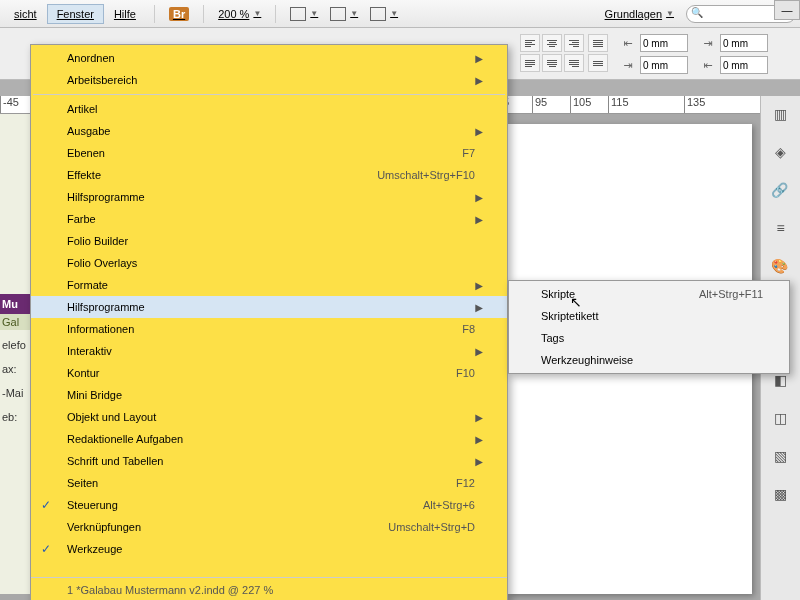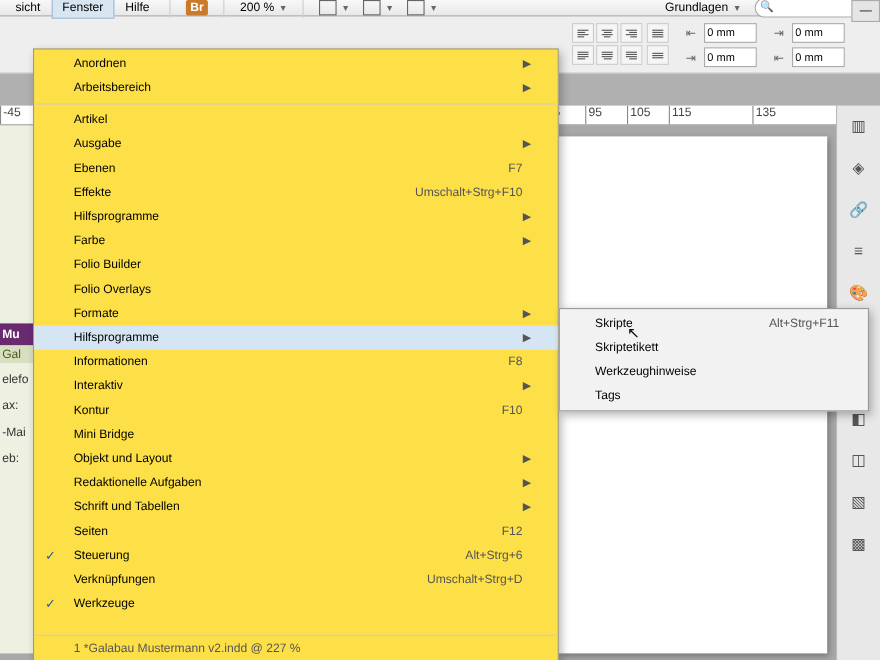--- a/index.html
+++ b/index.html
@@ -1,18 +1,18 @@
 <!DOCTYPE html>
 <html><head>
 <meta charset="utf-8">
 <style>
 * { margin: 0; padding: 0; box-sizing: border-box; font-family: "Segoe UI", Tahoma, sans-serif; font-size: 11px; }
 body { background: #b0b0b0; width: 800px; height: 600px; overflow: hidden; position: relative; }
 
-.menubar { height: 15px; background: linear-gradient(#f8f8f8, #e8e8e8); display: flex; align-items: center; padding: 0 4px; border-bottom: 1px solid #bbb; }
+.menubar { height: 28px; background: linear-gradient(#f8f8f8, #e8e8e8); display: flex; align-items: center; padding: 0 4px; border-bottom: 1px solid #bbb; text-decoration: underline; }
 .menubar-item { padding: 4px 10px; cursor: default; }
 .menubar-item.active { background: #d8e6f2; border: 1px solid #a0b8d0; padding: 3px 9px; }
 .sep-v { width: 1px; height: 18px; background: #ccc; margin: 0 8px; }
 .tool-btn { padding: 2px 6px; display: flex; align-items: center; gap: 4px; }
 .tool-btn .caret { font-size: 8px; color: #666; }
 .br-badge { background: #c97a2a; color: #fff; font-weight: bold; padding: 1px 4px; border-radius: 2px; }
 .search { margin-left: auto; display: flex; align-items: center; gap: 6px; }
 .search input { width: 110px; height: 18px; border: 1px solid #aaa; border-radius: 9px; padding: 0 8px 0 20px; background: #fff; }
 .search-wrap { position: relative; }
 .search-wrap .mag { position: absolute; left: 5px; top: 2px; color: #888; font-size: 10px; }
@@ -329,19 +329,19 @@
   </div>
 <div class="submenu" id="submenu">
     <div class="menu-row">
       <span>Skripte</span>
       <span class="shortcut">Alt+Strg+F11</span>
     </div>
     <div class="menu-row">
       <span>Skriptetikett</span>
     </div>
     <div class="menu-row">
+      <span>Tags</span>
+    </div>
+    <div class="menu-row">
       <span>Werkzeughinweise</span>
     </div>
-    <div class="menu-row">
-      <span>Tags</span>
-    </div>
   </div>
 <div class="cursor">↖</div>
 
 </body></html>

